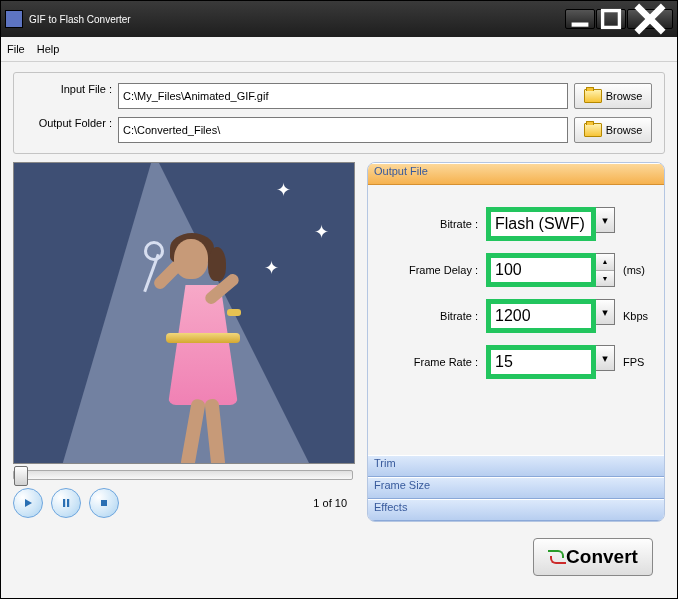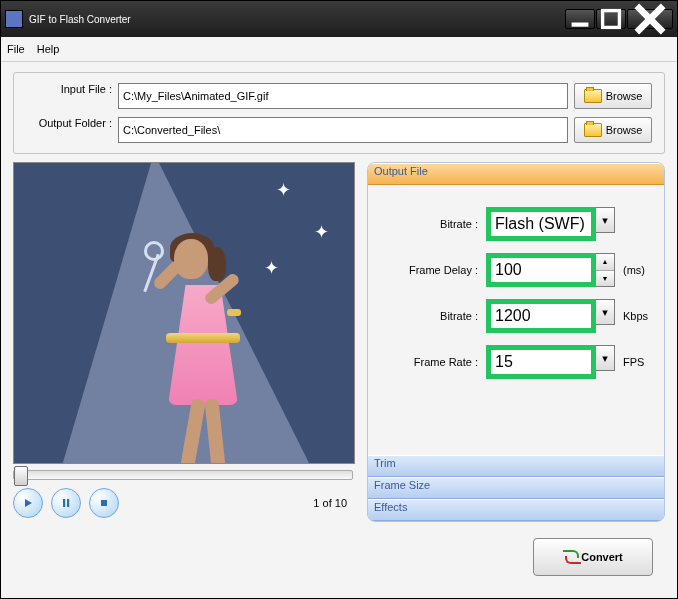--- a/index.html
+++ b/index.html
@@ -53,21 +53,21 @@
 .settingrow{display:flex;align-items:center;margin-bottom:12px}
 .settinglabel{width:96px;text-align:right;margin-right:8px}
 .settinginput{width:92px;height:20px;border:5px solid #22c55e;background:#fff;padding:2px 4px;font-family:inherit;font-size:16px}
 .combo{display:flex}
 .combobtn{width:18px;height:24px;border:1px solid #7a7a7a;border-left:none;background:linear-gradient(#fefefe,#dcdcdc);display:flex;align-items:center;justify-content:center}
 .spinbtns{display:flex;flex-direction:column;width:18px;border:1px solid #7a7a7a;border-left:none}
 .spinbtn{flex:1;background:linear-gradient(#fefefe,#dcdcdc);display:flex;align-items:center;justify-content:center;font-size:7px;line-height:1}
 .spinbtn:first-child{border-bottom:1px solid #aaa}
 .unit{margin-left:8px}
 .footer{display:flex;justify-content:flex-end;padding:8px 12px 12px}
-.convertbtn{width:118px;height:36px;border:1px solid #888;border-radius:4px;background:linear-gradient(#fefefe,#dedede);display:flex;align-items:center;justify-content:center;font-weight:bold;font-size:11px;cursor:default}
+.convertbtn{width:118px;height:36px;border:1px solid #888;border-radius:4px;background:linear-gradient(#fefefe,#dedede);display:flex;align-items:center;justify-content:center;font-weight:bold;font-size:19px;cursor:default}
 .converticon{width:18px;height:14px;position:relative}
 .converticon:before{content:'';position:absolute;left:0;top:0;width:14px;height:6px;border:2px solid #2a9c2a;border-bottom:none;border-left:none;border-radius:0 6px 0 0}
 .converticon:after{content:'';position:absolute;right:0;bottom:0;width:14px;height:6px;border:2px solid #cc2a2a;border-top:none;border-right:none;border-radius:0 0 0 6px}
 </style>
 </head>
 <body>
 
 <div class="window">
   <div class="titlebar">
     <div class="icon"></div>

